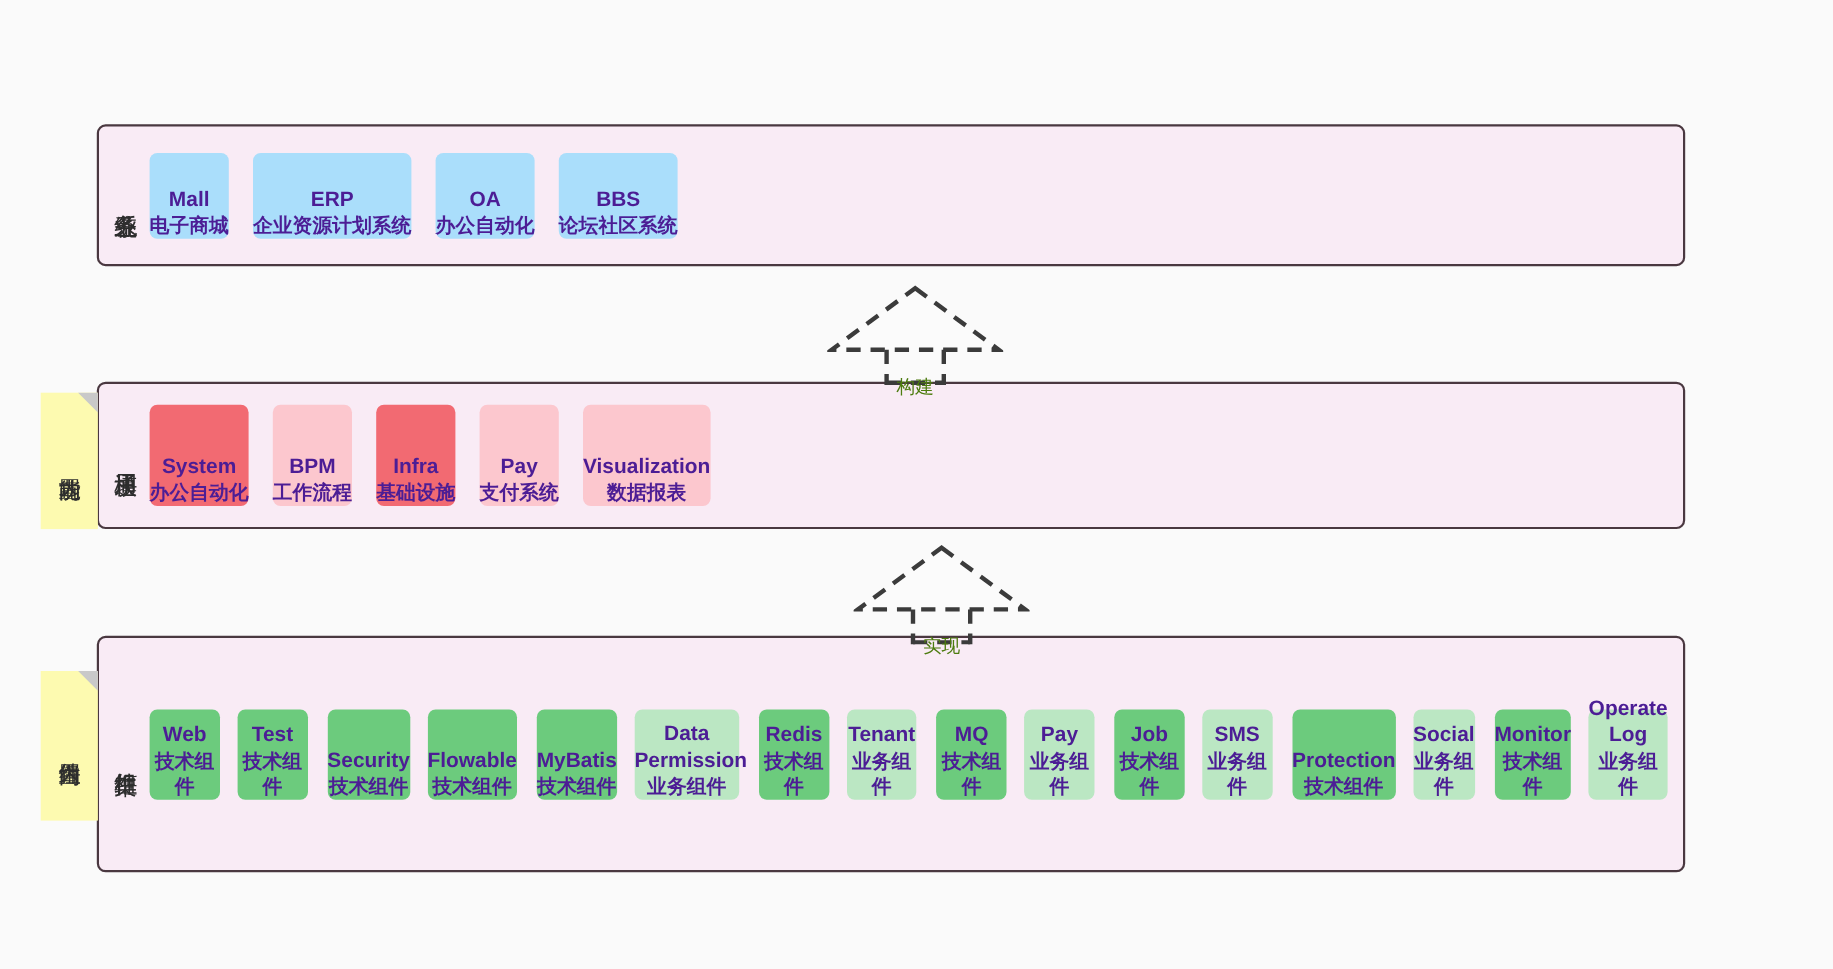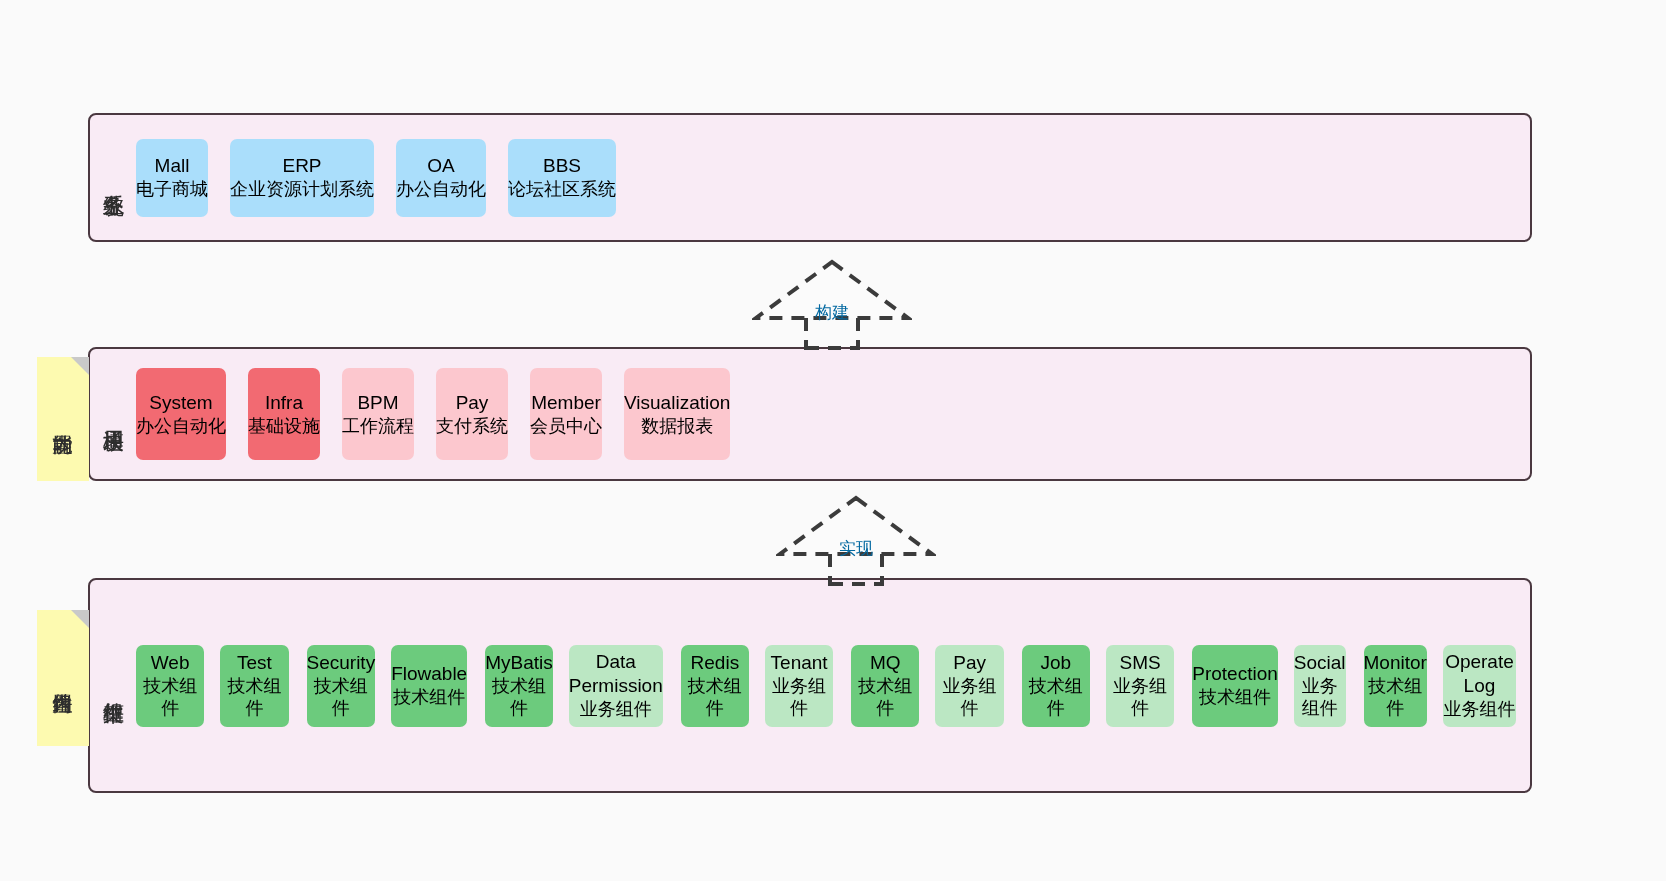--- a/index.html
+++ b/index.html
@@ -65,25 +65,26 @@
     flex-direction: row;
     gap: 16px;
   }
 
   .card {
     box-sizing: border-box;
     border-radius: 7px;
     display: flex;
     flex-direction: column;
     align-items: center;
-    justify-content: center;
+    justify-content: flex-end;
     text-align: center;
-    color: #000000;
+    color: #4c1d95;
     line-height: 1.26;
     user-select: none;
+    font-weight: bold;
   }
   .card .en {
     font-size: 19px;
   }
   .card .cn {
     font-size: 18px;
   }
 
   .h-biz   { height: 78px; }
   .h-mod   { height: 92px; }
@@ -127,25 +128,26 @@
   
   .arrow {
     position: absolute;
     z-index: 2;
   }
   .arrow .lbl {
     position: absolute;
     left: 50%;
     transform: translateX(-50%);
     font-size: 17px;
-    color: #0369a1;
+    color: #4d7c0f;
     background: transparent;
     padding: 0 2px;
     white-space: nowrap;
     user-select: none;
+    margin-top: 39px;
   }
 </style>
 </head>
 <body>
 
 <div class="canvas">
 
   <div class="layer" id="layer-business" style="left:88px; top:113px; width:1444px; height:129px;">
     <div class="layer-title">业务系统</div>
     <div class="layer-body">
@@ -197,39 +199,35 @@
   <div class="layer" id="layer-modules" style="left:88px; top:347px; width:1444px; height:134px;">
     <div class="layer-title">通用模块</div>
     <div class="layer-body">
       <div class="card-row">
 
         <div class="card c-red h-mod">
           <span class="en">System</span>
           <span class="cn">办公自动化</span>
         </div>
 
+        <div class="card c-pink h-mod">
+          <span class="en">BPM</span>
+          <span class="cn">工作流程</span>
+        </div>
+
         <div class="card c-red h-mod">
           <span class="en">Infra</span>
           <span class="cn">基础设施</span>
         </div>
 
         <div class="card c-pink h-mod">
-          <span class="en">BPM</span>
-          <span class="cn">工作流程</span>
-        </div>
-
-        <div class="card c-pink h-mod">
           <span class="en">Pay</span>
           <span class="cn">支付系统</span>
         </div>
 
-        <div class="card c-pink h-mod">
-          <span class="en">Member</span>
-          <span class="cn">会员中心</span>
-        </div>
 
         <div class="card c-pink h-mod">
           <span class="en">Visualization</span>
           <span class="cn">数据报表</span>
         </div>
 
       </div>
     </div>
   </div>
 

